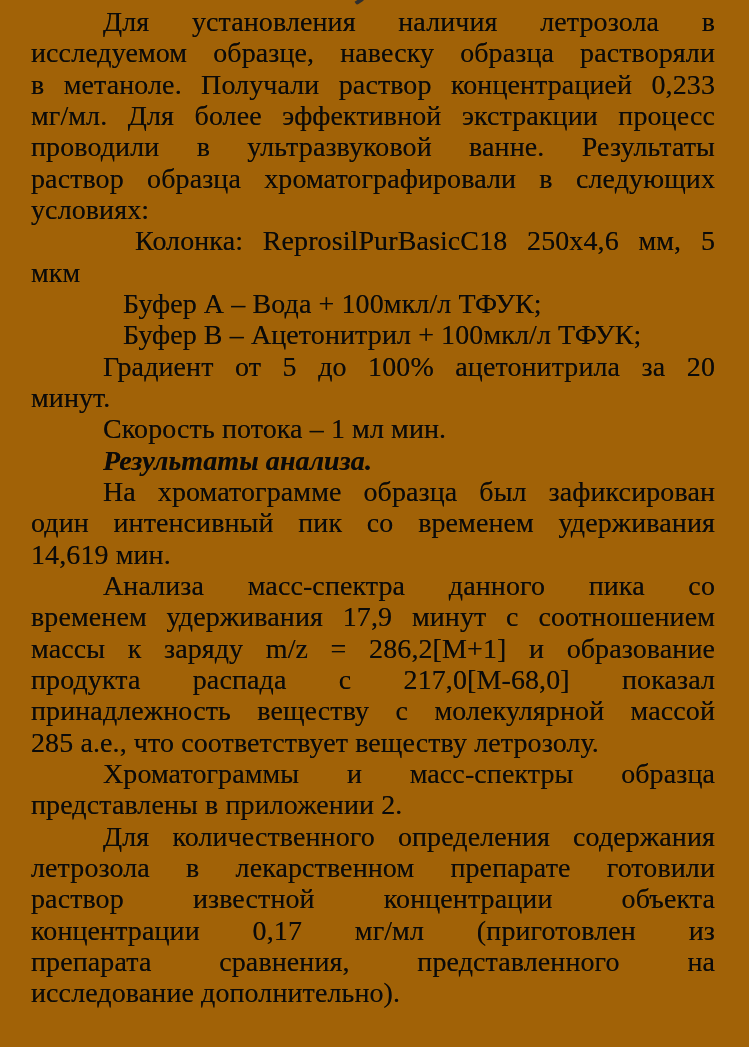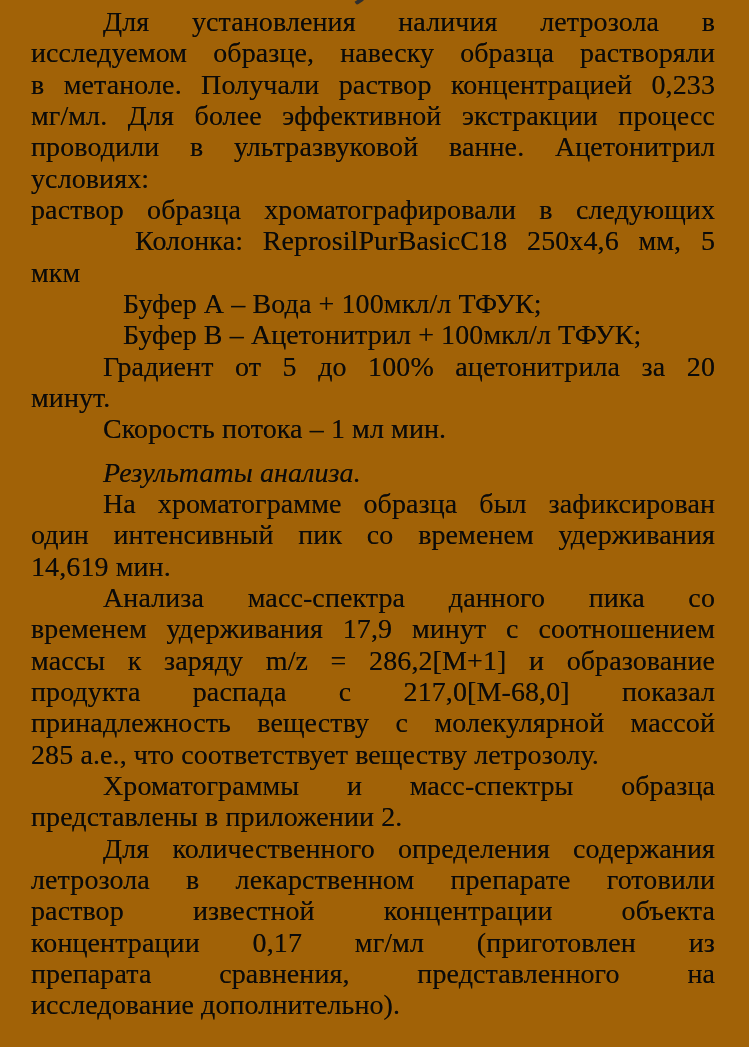--- a/index.html
+++ b/index.html
@@ -39,23 +39,22 @@
   }
   .line.just {
     text-align: justify;
     text-align-last: justify;
   }
   .line.nowrap { white-space: nowrap; }
   .line.ind-normal { text-indent: 72px; }
   .line.ind-medium { text-indent: 92px; }
   .line.ind-large  { text-indent: 104px; }
   .paragraph.heading .line {
-    font-weight: normal;
+    font-weight: bold;
     font-style: italic;
-    margin-top: 12px;
   }
   
   .top-fragment {
     position: absolute;
     left: 355px;
     top: -1px;
     width: 9px;
     height: 4px;
     background: #2f2f2f;
     border-radius: 0 0 2px 2px;
@@ -66,23 +65,23 @@
 <body>
 
 <div class="page">
   <div class="top-fragment"></div>
   <div class="text-block">
       <div class="paragraph">
         <div class="line just ind-normal">Для установления наличия летрозола в</div>
         <div class="line just">исследуемом образце, навеску образца растворяли</div>
         <div class="line just">в метаноле. Получали раствор концентрацией 0,233</div>
         <div class="line just">мг/мл. Для более эффективной экстракции процесс</div>
-        <div class="line just">проводили в ультразвуковой ванне. Ацетонитрил</div>
+        <div class="line just">проводили в ультразвуковой ванне. Результаты</div>
+        <div class="line just">раствор образца хроматографировали в следующих</div>
         <div class="line nowrap">условиях:</div>
-        <div class="line just">раствор образца хроматографировали в следующих</div>
       </div>
       <div class="paragraph">
         <div class="line just ind-large">Колонка: ReprosilPurBasicC18 250x4,6 мм, 5</div>
         <div class="line nowrap">мкм</div>
       </div>
       <div class="paragraph">
         <div class="line nowrap ind-medium">Буфер А – Вода + 100мкл/л ТФУК;</div>
       </div>
       <div class="paragraph">
         <div class="line nowrap ind-medium">Буфер В – Ацетонитрил + 100мкл/л ТФУК;</div>

